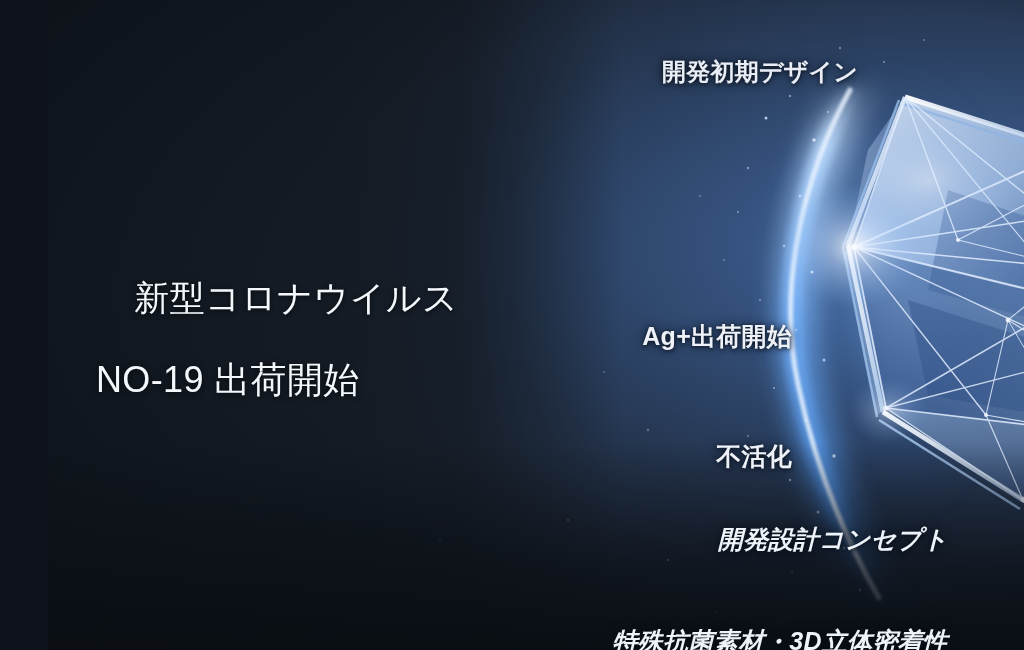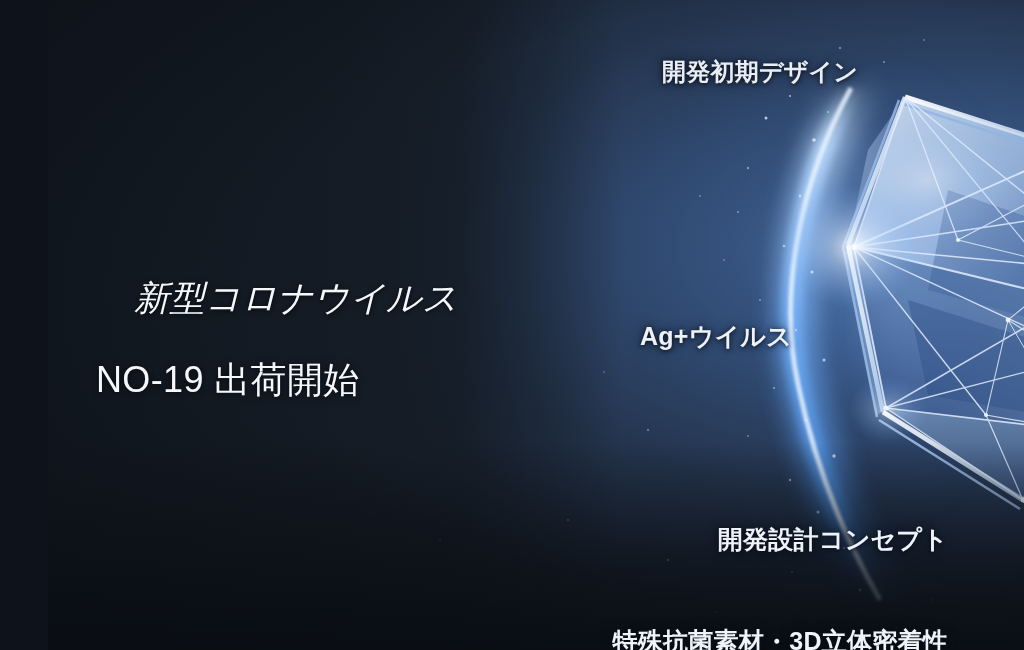--- a/index.html
+++ b/index.html
@@ -48,21 +48,20 @@
 
   
   .dome{position:absolute; left:0; top:0; width:1024px; height:650px;}
 
   
   .tx{position:absolute; color:#f4f7fb; white-space:pre; letter-spacing:.01em;}
   .headline{
     left:46px; top:224px;
     font-size:35px; line-height:49px; font-weight:400;
     text-shadow:0 1px 5px rgba(0,0,0,.75);
-    font-style:italic;
   }
   .headline .l2{display:block;}
   .subhead{
     left:48px; top:352px;
     font-size:36px; line-height:56px; font-weight:400;
     text-shadow:0 1px 6px rgba(0,0,0,.7);
   }
 
   .topcap{
     left:614px; top:56px;
@@ -78,21 +77,21 @@
     text-shadow:0 1px 4px rgba(8,14,24,.9),0 0 11px rgba(10,16,28,.75);
   }
   .midcap span{display:block;}
   .botcap{
     left:400px; top:454px; width:500px;
     text-align:right;
     font-size:25px; line-height:34px; font-weight:700;
     color:#eef3f9;
     text-shadow:0 1px 4px rgba(8,14,24,.92),0 0 12px rgba(10,16,28,.8);
   }
-  .botcap span{display:block;}
+  .botcap span{display:block;font-style:italic;}
 </style>
 </head>
 <body>
 
 <div id="stage">
 
   <div class="bg-base"></div>
   <div class="bg-left-dark"></div>
 
   <div class="swoosh-wrap">
@@ -261,21 +260,22 @@
       </g>
     </g>
   </svg>
 
   <div class="bg-vignette"></div>
   <div class="bg-bottomfade"></div>
 
   <div class="tx topcap">開発初期デザイン</div>
 
   <div class="tx midcap">
-    <span>Ag+ウイルス</span>
+    <span>Ag+出荷開始</span>
+    <span>不活化</span>
   </div>
 
   <div class="tx botcap">
     <span>開発設計コンセプト</span>
     <span>特殊抗菌素材・3D立体密着性</span>
   </div>
 
   <div class="tx headline">
     <span class="l1">新型コロナウイルス</span>
   </div>

